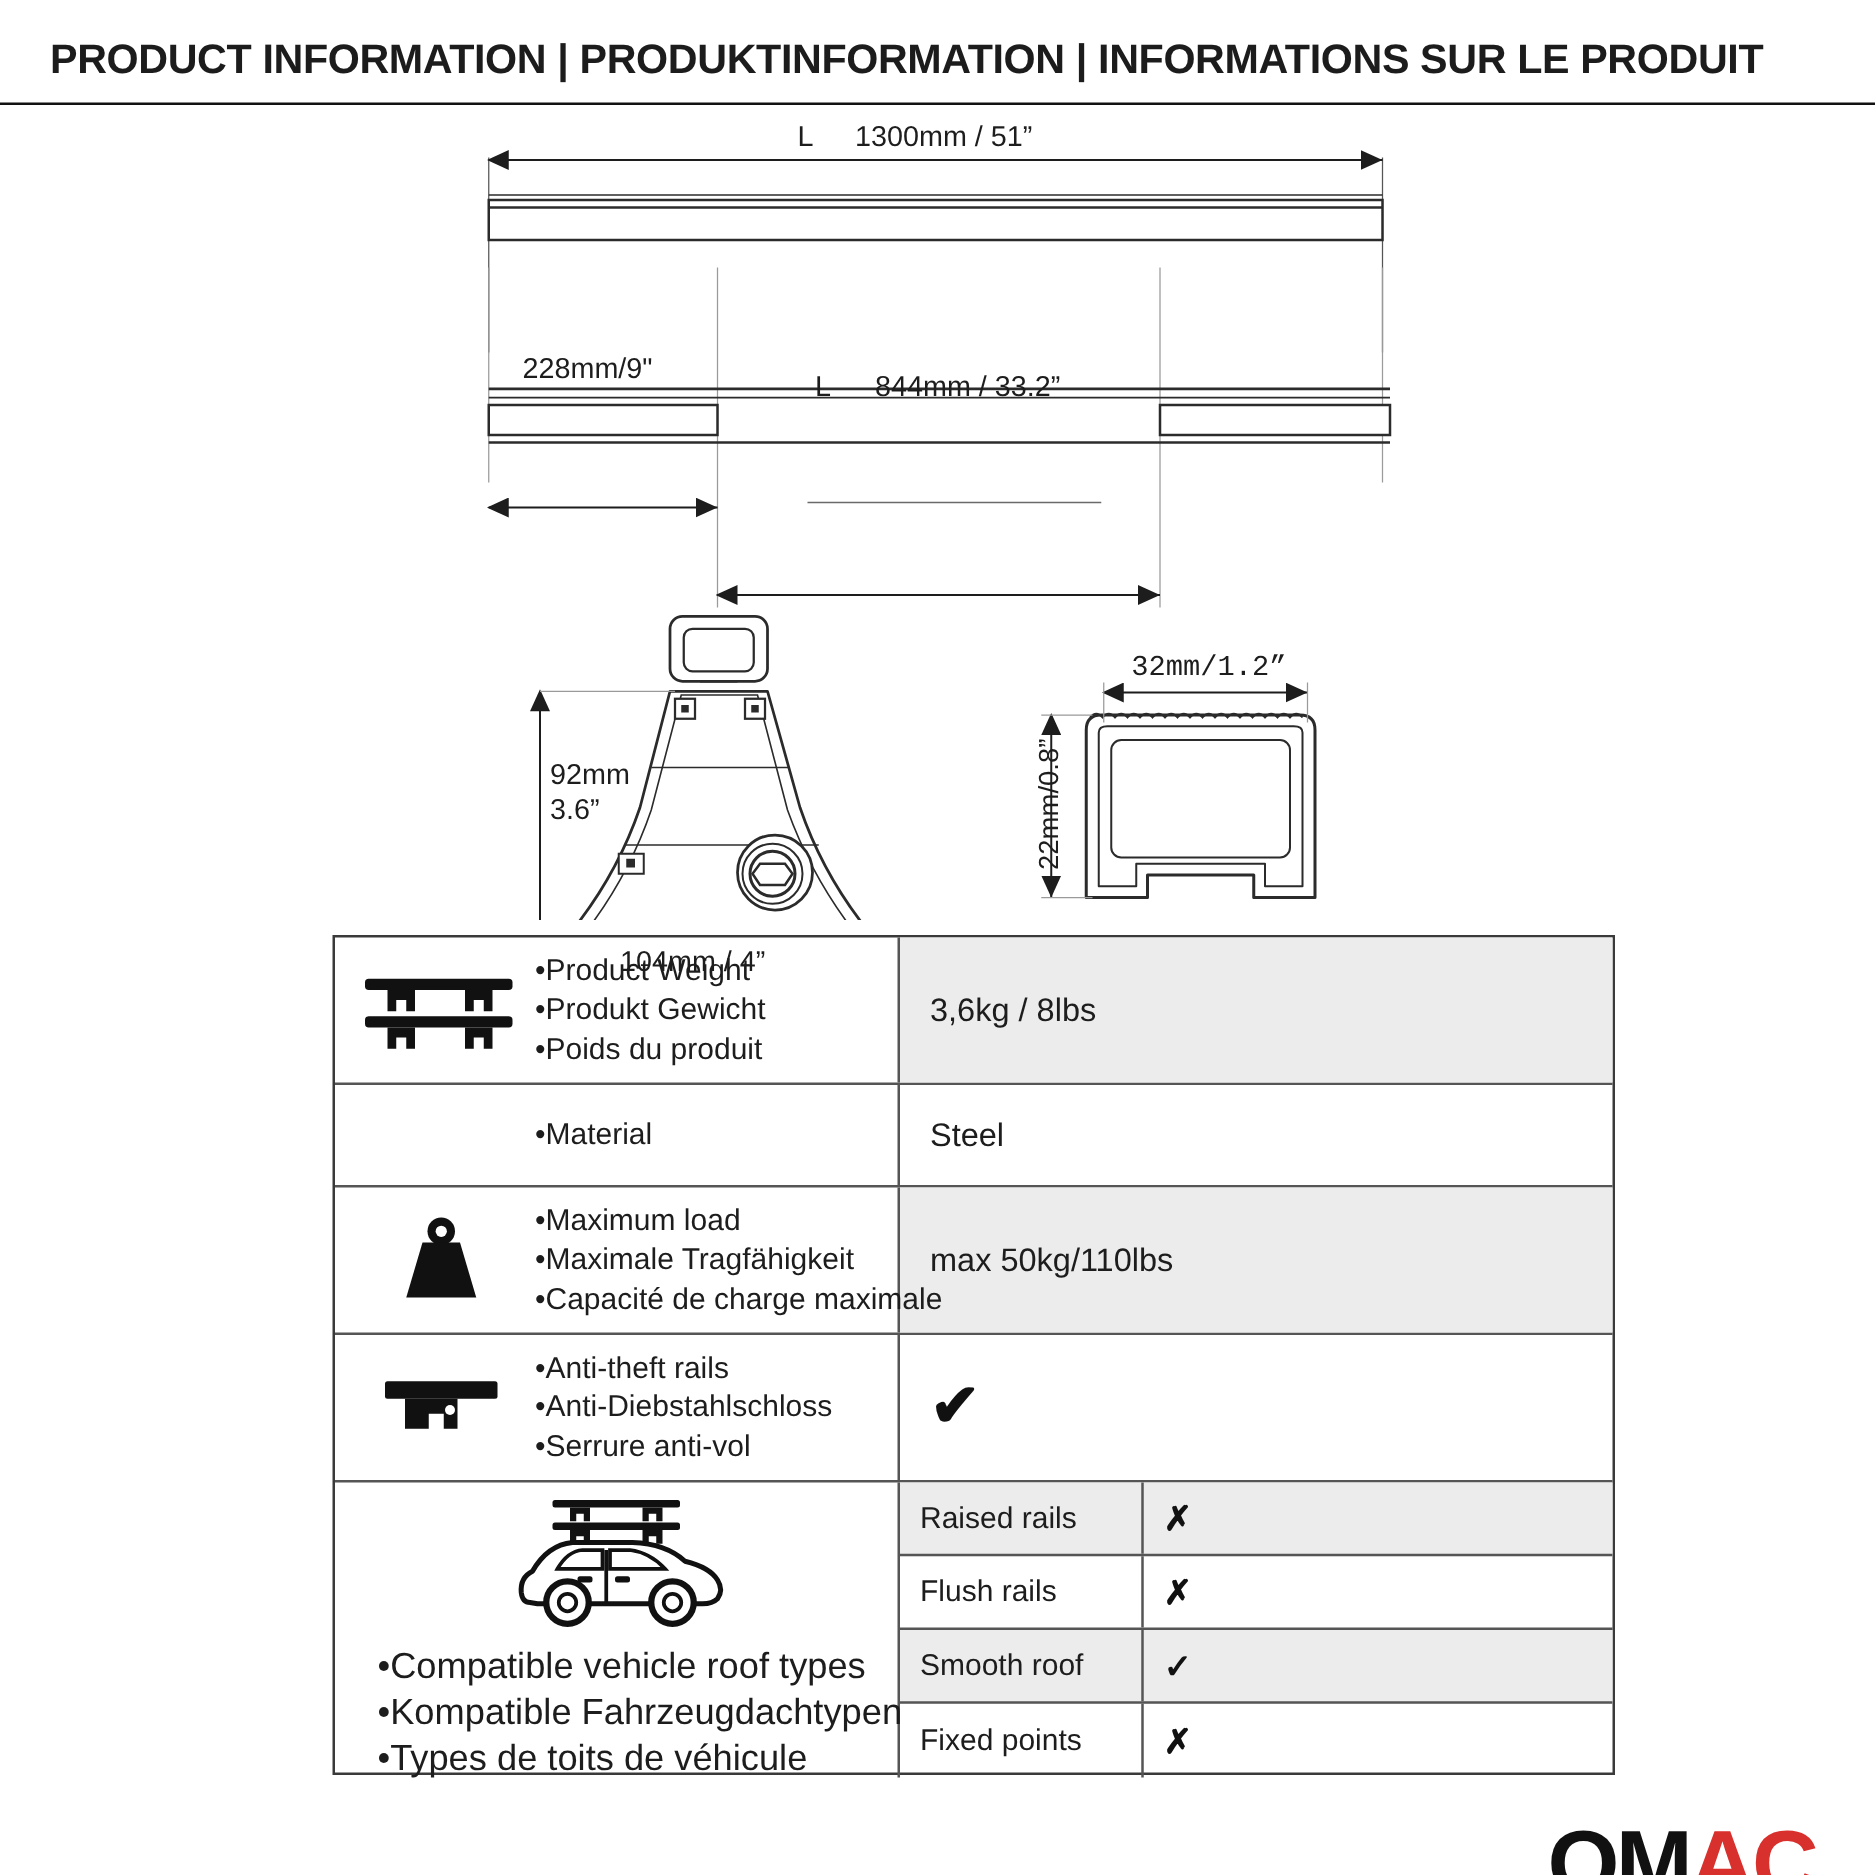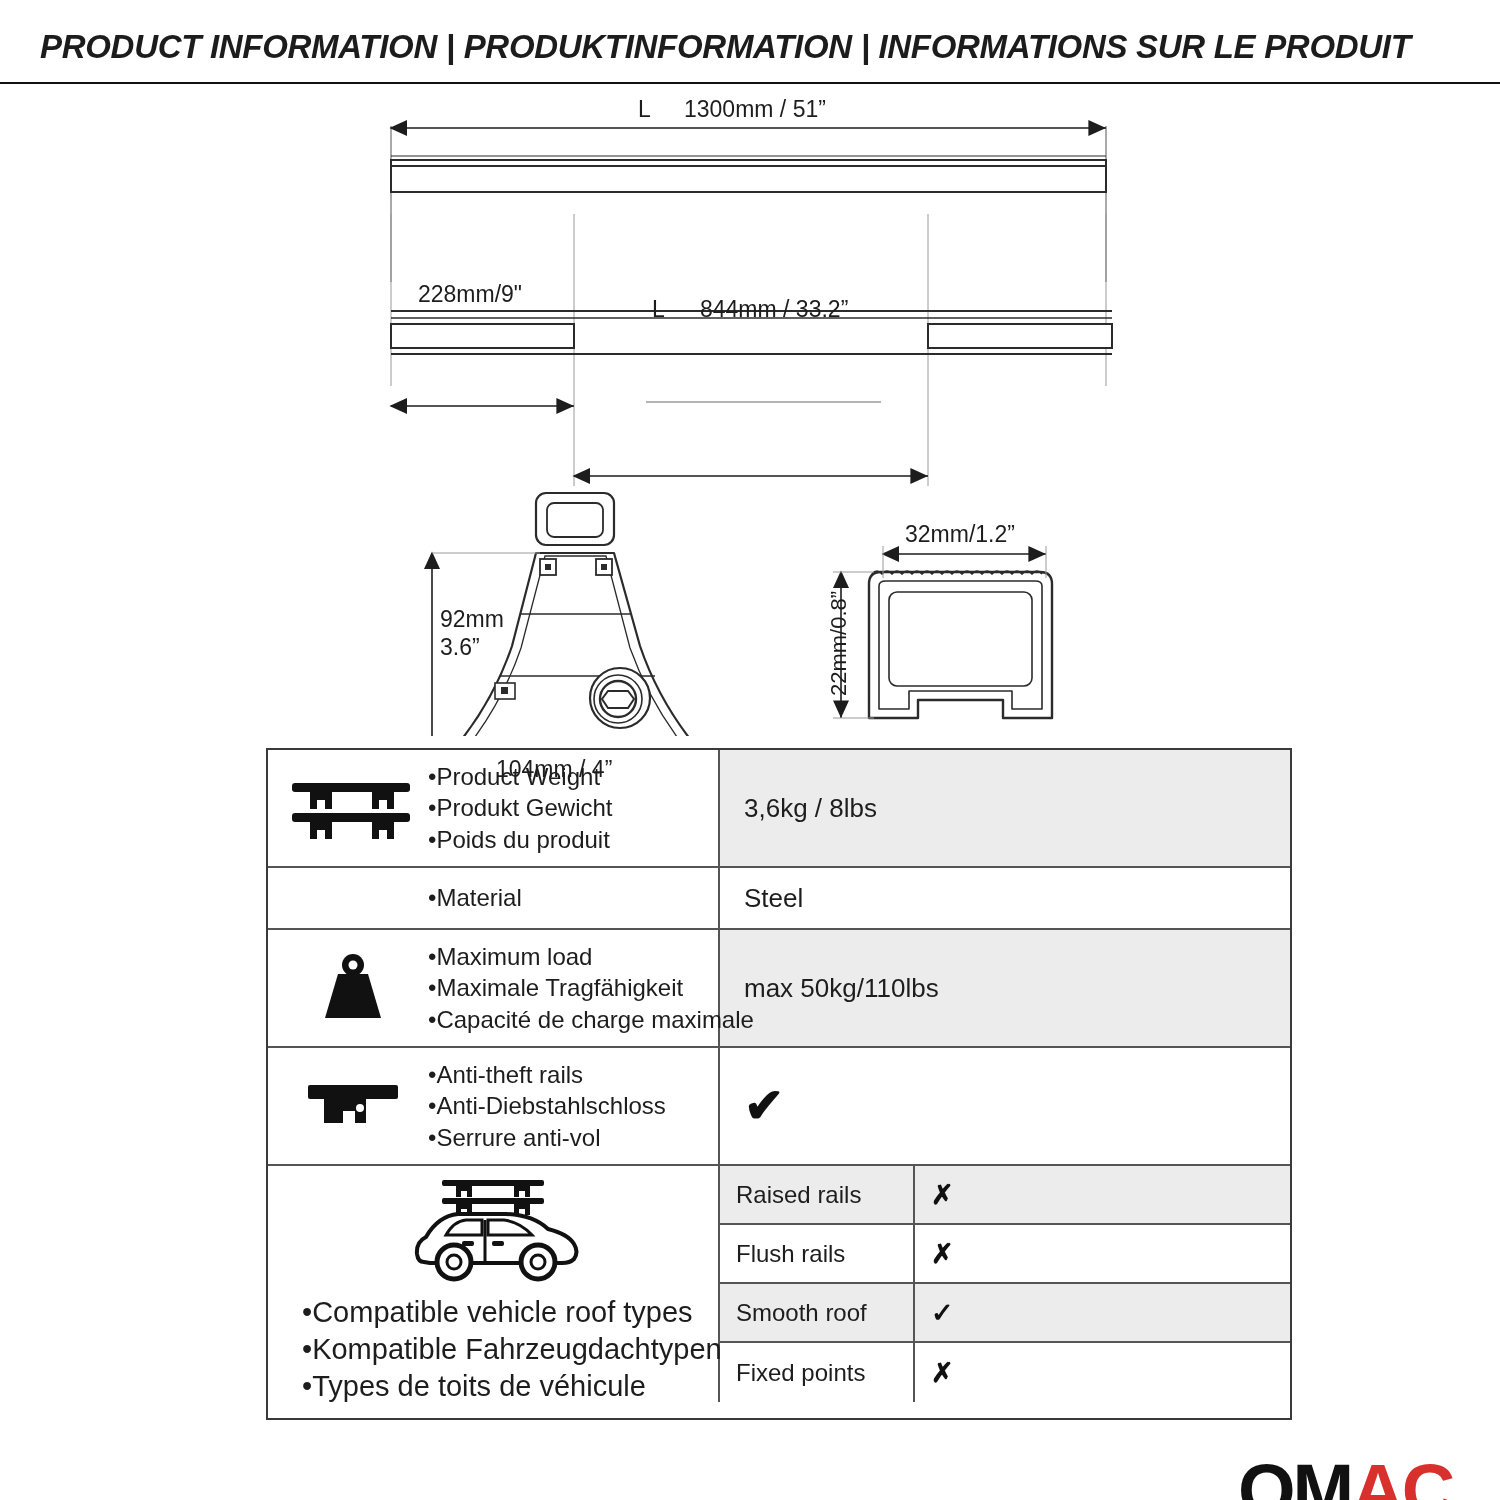--- a/index.html
+++ b/index.html
@@ -8,21 +8,21 @@
     background:#ffffff;
     font-family:"Liberation Sans", sans-serif;
     color:#1a1a1a;
     position:relative;
     overflow:hidden;
   }
   .page{position:absolute;inset:0;}
 
   
   .header{
-    position:absolute;left:0;top:0;width:1500px;height:94px;font-style:italic;
+    position:absolute;left:0;top:0;width:1500px;height:94px;
   }
   .header-title{
     position:absolute;left:40px;top:28px;
     font-size:33px;font-weight:bold;letter-spacing:-0.3px;
     color:#1c1c1c;white-space:nowrap;
     font-family:"Liberation Sans", sans-serif;
   }
   .header-rule{
     position:absolute;left:0;top:82px;width:1500px;height:2px;background:#111;
   }
@@ -68,21 +68,21 @@
   .label-texts{
     font-size:24px;line-height:1.30;color:#1d1d1d;
     font-family:"Liberation Sans", sans-serif;
   }
   .label-texts div{white-space:nowrap;}
   .icon-box{
     width:150px;min-width:150px;display:flex;align-items:center;justify-content:center;
   }
   .check{font-size:48px;line-height:1;font-weight:bold;color:#111;}
   .rowh1{height:118px;}
-  .rowh2{height:62px;}
+  .rowh2{height:82px;}
   .rowh3{height:118px;}
   .rowh4{height:118px;}
   .rowh5{height:236px;}
 
   
   .compat-left{
     width:452px;min-width:452px;box-sizing:border-box;
     border-right:2px solid #555;
     display:flex;flex-direction:column;align-items:center;
     padding-top:8px;
@@ -232,21 +232,21 @@
     </svg>
 
     <div class="dimtext" style="left:418px;top:195px;">228mm/9"</div>
     <div class="dimtext" style="left:652px;top:210px;">L</div>
     <div class="dimtext" style="left:700px;top:210px;">844mm / 33.2”</div>
 
     <div class="dimtext" style="left:440px;top:520px;">92mm</div>
     <div class="dimtext" style="left:440px;top:548px;">3.6”</div>
     <div class="dimtext" style="left:496px;top:670px;">104mm / 4”</div>
 
-    <div class="dimtext" style="left:905px;top:435px;">32mm/1.2”</div>
+    <div class="dimtext" style="left:905px;top:435px;font-family:Liberation Mono, monospace;">32mm/1.2”</div>
     <div class="vtext" style="left:826px;top:610px;">22mm/0.8”</div>
   </div>
 
   <div class="spec-table">
 
     <div class="spec-row rowh1">
       <div class="cell-label">
         <div class="icon-box">
           <svg width="130" height="70" viewBox="0 0 130 70">
             <rect x="4" y="10" width="118" height="9" rx="3" fill="#111"></rect>

